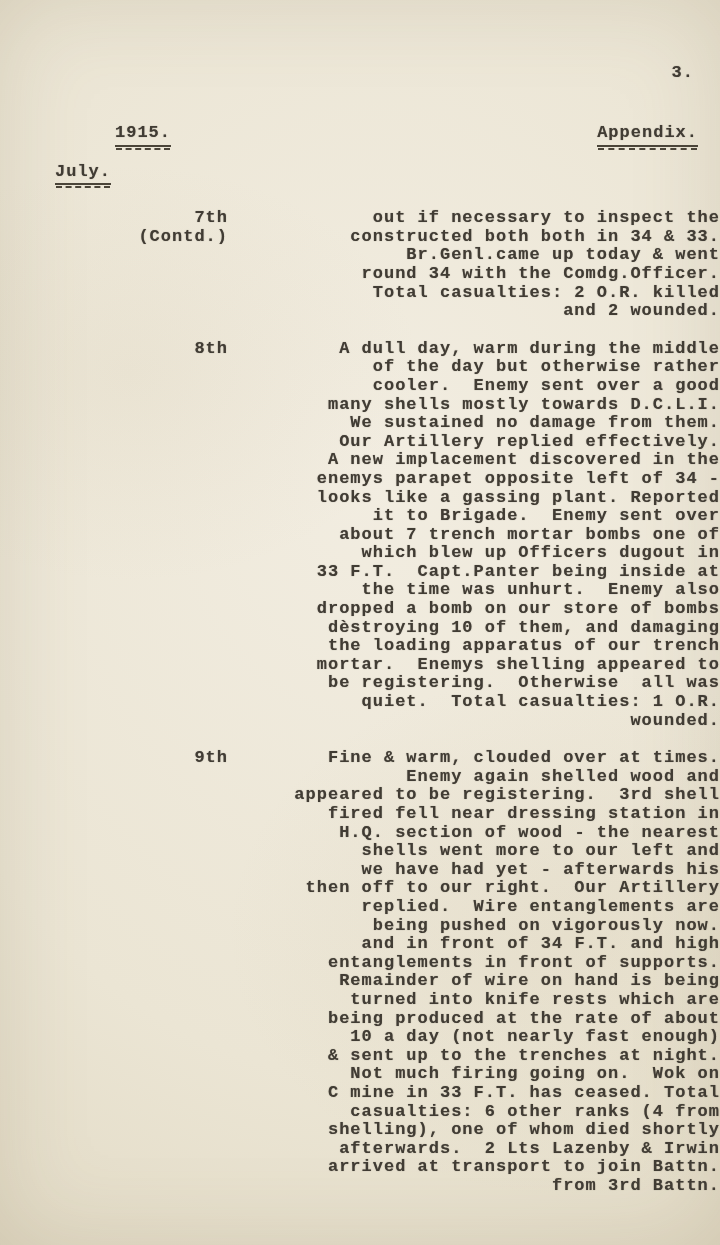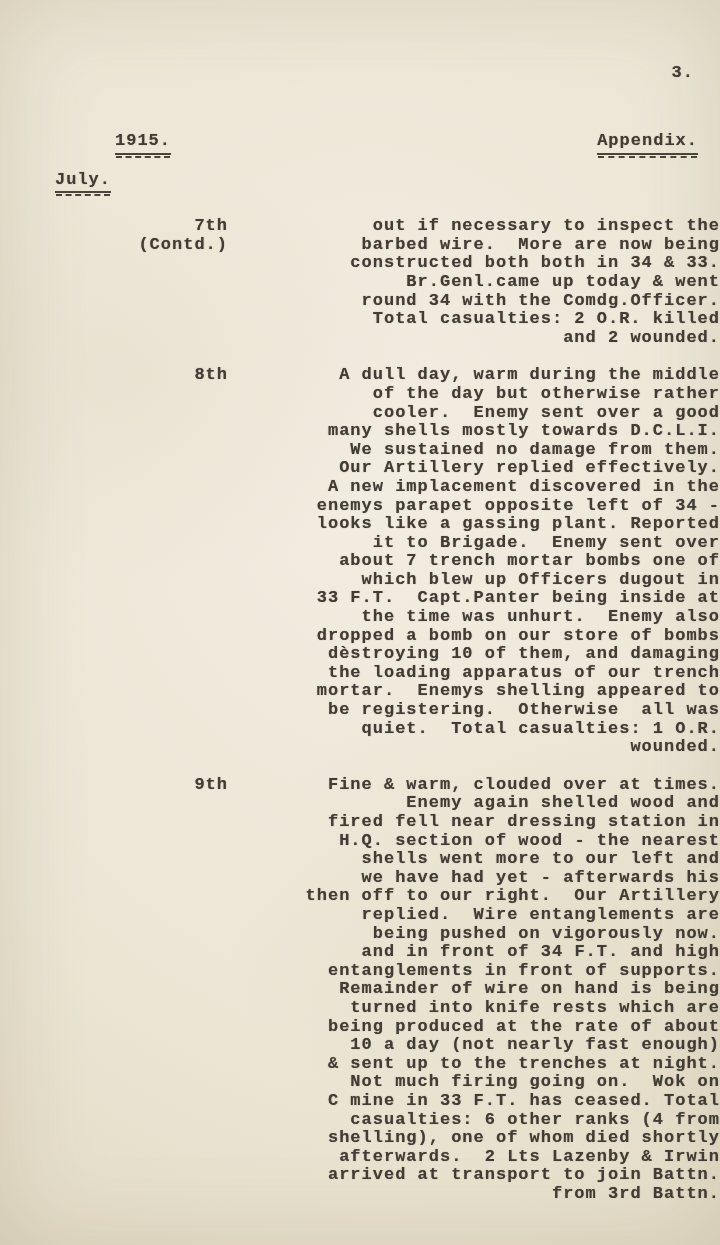--- a/index.html
+++ b/index.html
@@ -22,21 +22,21 @@
     font-weight: 700;
     font-size: 17px;
     letter-spacing: 1px;
     line-height: 18.6px;
     text-shadow: 0 0 1px rgba(70,64,54,0.55);
   }
   .page-number {
     position: absolute;
     top: 64px; right: 26px;
   }
-  .content { position: absolute; top: 16px; left: 0; right: 0; }
+  .content { position: absolute; top: 8px; left: 0; right: 0; }
   .header-row {
     display: flex;
     justify-content: space-between;
     align-items: flex-start;
     margin-top: 116px;
     padding: 0 22px 0 115px;
   }
   .u2 {
     position: relative;
     display: inline-block;
@@ -70,21 +70,20 @@
       <span class="u2 typed">July.</span>
     </div>
     <div class="entries typed">
   <div class="entry">
     <div class="day-col">
       <div class="day-line day1">7th</div>
       <div class="day-line day2">(Contd.)</div>
     </div>
     <div class="body-col">
             <div class="line">out if necessary to inspect the</div>
-            <div class="line">barbed wire.  More are now being</div>
             <div class="line">constructed both both in 34 &amp; 33.</div>
             <div class="line">Br.Genl.came up today &amp; went</div>
             <div class="line">round 34 with the Comdg.Officer.</div>
             <div class="line">Total casualties: 2 O.R. killed</div>
             <div class="line">and 2 wounded.</div>
           </div>
   </div>
 
   <div class="entry">
     <div class="day-col">
@@ -117,20 +116,21 @@
   </div>
 
   <div class="entry">
     <div class="day-col">
       <div class="day-line day1">9th</div>
       <div class="day-line day2"></div>
     </div>
     <div class="body-col">
             <div class="line">Fine &amp; warm, clouded over at times.</div>
             <div class="line">Enemy again shelled wood and</div>
+            <div class="line">appeared to be registering.  3rd shell</div>
             <div class="line">fired fell near dressing station in</div>
             <div class="line">H.Q. section of wood - the nearest</div>
             <div class="line">shells went more to our left and</div>
             <div class="line">we have had yet - afterwards his</div>
             <div class="line">then off to our right.  Our Artillery</div>
             <div class="line">replied.  Wire entanglements are</div>
             <div class="line">being pushed on vigorously now.</div>
             <div class="line">and in front of 34 F.T. and high</div>
             <div class="line">entanglements in front of supports.</div>
             <div class="line">Remainder of wire on hand is being</div>

